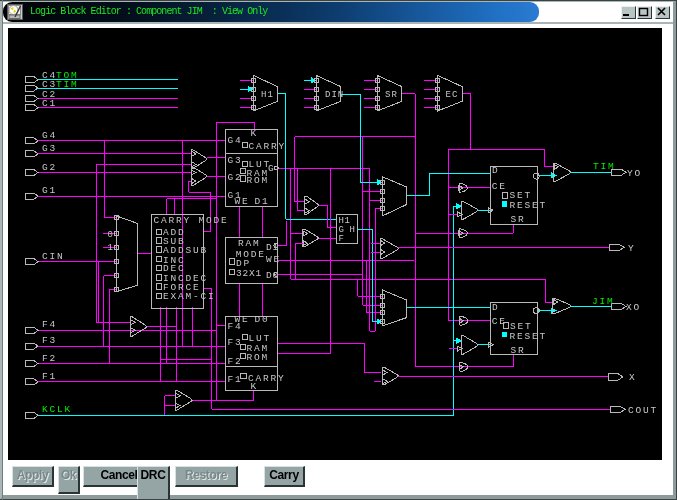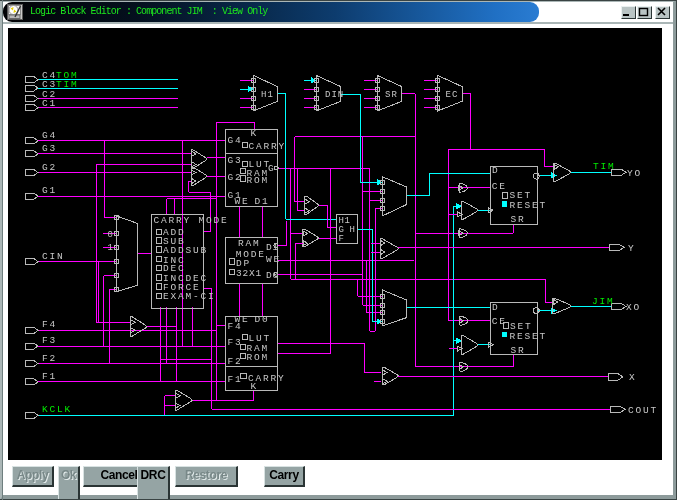--- a/index.html
+++ b/index.html
@@ -428,21 +428,21 @@
 <text x="491.7" y="323.8" fill="#c8c8c8" font-family="Liberation Mono, monospace" font-size="9.5" letter-spacing="1.8" text-anchor="start">CE</text>
 <rect x="503" y="322.6" width="5.4" height="5.4" stroke="#b9b9b9" fill="none" stroke-width="1"></rect>
 <text x="510" y="328.8" fill="#c8c8c8" font-family="Liberation Mono, monospace" font-size="9.5" letter-spacing="1.8" text-anchor="start">SET</text>
 <rect x="501.5" y="331.8" width="5.6" height="5.6" fill="#00ffff"></rect>
 <text x="509.5" y="338.8" fill="#c8c8c8" font-family="Liberation Mono, monospace" font-size="9.5" letter-spacing="1.8" text-anchor="start">RESET</text>
 <text x="510.4" y="352.5" fill="#c8c8c8" font-family="Liberation Mono, monospace" font-size="9.5" letter-spacing="1.8" text-anchor="start">SR</text>
 <circle cx="536.3" cy="310.6" r="2.9" stroke="#b9b9b9" fill="none" stroke-width="1"></circle>
 <polygon points="488.5,342.09999999999997 493.0,344.7 488.5,347.3" stroke="#b9b9b9" fill="none" stroke-width="1"></polygon>
  </svg>
  <div class="btn dis" style="left:9px;top:464px;width:42px;height:21px;">Apply</div>
- <div class="btn dis" style="left:55px;top:464px;width:22px;height:35px;">Ok</div>
+ <div class="btn dis" style="left:55px;top:464px;width:22px;height:28px;">Ok</div>
  <div class="btn" style="left:80px;top:464px;width:73px;height:21px;">Cancel</div>
  <div class="btn" style="left:134px;top:464px;width:33px;height:37px;">DRC</div>
  <div class="btn dis" style="left:172px;top:464px;width:63px;height:21px;">Restore</div>
  <div class="btn" style="left:231px;top:464px;width:24px;height:21px;margin-top:36px;">Attr</div>
  <div class="btn" style="left:261px;top:464px;width:41px;height:21px;">Carry</div>
  <div class="fr" style="left:-3px;top:-2px;width:677px;height:1px;"></div>
  <div class="fr" style="left:673px;top:-2px;width:1px;height:500px;"></div>
  <div class="fr" style="left:-3px;top:497px;width:677px;height:1px;"></div>
  <div class="fr" style="left:-1px;top:-2px;width:1px;height:500px;background:#6e7e7e;"></div>
 </div>

